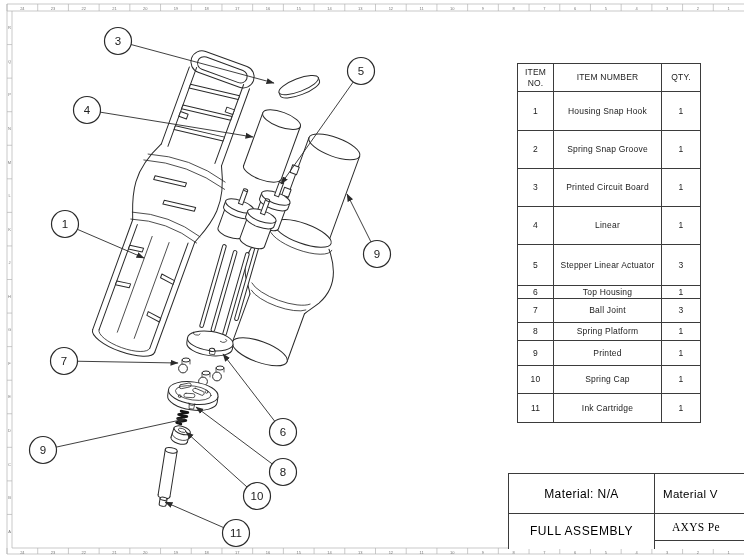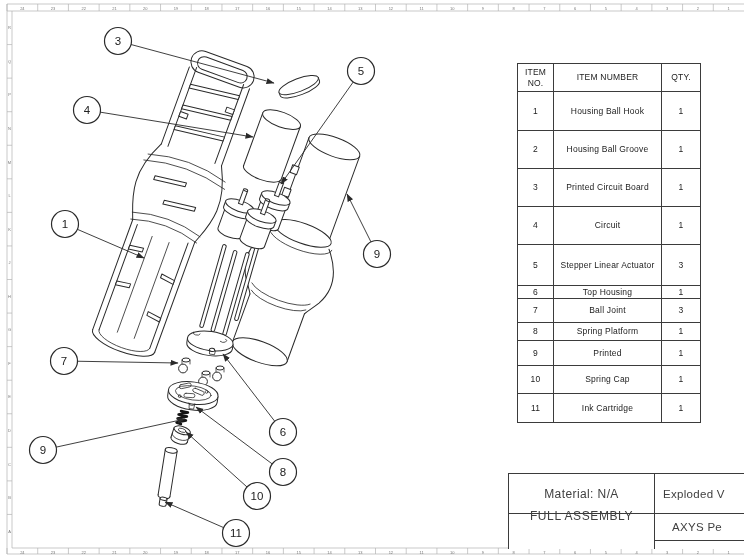--- a/index.html
+++ b/index.html
@@ -14,33 +14,33 @@
   .balloon-text{font:11.5px "Liberation Sans",sans-serif;fill:#222;text-anchor:middle;}
   .coil{fill:none;stroke:#151515;stroke-width:2.4;stroke-linecap:round;stroke-linejoin:round;}
   .tick{stroke:#b3b3b3;stroke-width:0.7;}
   .zone{font:4px "Liberation Sans",sans-serif;fill:#787878;text-anchor:middle;}
   
   .bom{position:absolute;left:517px;top:63px;border-collapse:collapse;background:#fff;table-layout:fixed;border-radius:13px;}
   .bom th,.bom td{border:1px solid #3b3b3b;font:8.5px "Liberation Sans",sans-serif;font-weight:normal;
     color:#222;text-align:center;vertical-align:middle;padding:0 2px;letter-spacing:0.2px;line-height:1.25;}
   
   .titleblock{position:absolute;left:508px;top:473px;width:236px;height:75px;
-    border-top:1px solid #3b3b3b;border-left:1px solid #3b3b3b;background:#fff;color:#404040;}
+    border-top:1px solid #3b3b3b;border-left:1px solid #3b3b3b;background:#fff;color:#000000;}
   .tb-line{position:absolute;background:#3b3b3b;}
   .tb-v{left:145px;top:0;width:1px;height:75px;}
   .tb-h1{left:0;top:39px;width:236px;height:1px;}
   .tb-h2{left:146px;top:66px;width:90px;height:1px;}
   .tb-material{position:absolute;left:0;top:0;width:145px;height:39px;display:flex;
     align-items:center;justify-content:center;font-size:12px;letter-spacing:0.4px;}
-  .tb-assembly{position:absolute;left:0;top:24px;width:145px;height:36px;display:flex;
+  .tb-assembly{position:absolute;left:0;top:39px;width:145px;height:36px;display:flex;
     align-items:center;justify-content:center;font-size:12px;letter-spacing:0.6px;}
   .tb-title{position:absolute;left:154px;top:0;width:82px;height:39px;display:flex;
     align-items:center;font-size:11.5px;letter-spacing:0.3px;white-space:nowrap;overflow:hidden;}
   .tb-project{position:absolute;left:163px;top:40px;width:73px;height:26px;display:flex;
-    align-items:center;font-size:11.5px;letter-spacing:0.3px;white-space:nowrap;overflow:hidden;}
+    align-items:center;font-size:11.5px;letter-spacing:0.3px;white-space:nowrap;overflow:hidden;font-family:Liberation Serif, serif;}
 </style>
 </head>
 <body>
 
 <div class="sheet">
 
 <svg id="sheet-svg" width="744" height="558" viewBox="0 0 744 558">
   <defs>
     <marker id="arrow" markerWidth="9" markerHeight="8" refX="7.5" refY="4" orient="auto" markerUnits="userSpaceOnUse">
       <path d="M0,1 L8,4 L0,7 Z" fill="#2a2a2a"></path>
@@ -393,36 +393,36 @@
         <col style="width:39px">
       </colgroup>
   <tbody>
         <tr style="height:28px">
     <th>ITEM NO.</th>
     <th>ITEM NUMBER</th>
     <th>QTY.</th>
   </tr>
   <tr style="height:39px">
     <td>1</td>
-    <td>Housing Ball Hook</td>
+    <td>Housing Snap Hook</td>
     <td>1</td>
   </tr>
   <tr style="height:38px">
     <td>2</td>
-    <td>Housing Ball Groove</td>
+    <td>Spring Snap Groove</td>
     <td>1</td>
   </tr>
   <tr style="height:38px">
     <td>3</td>
     <td>Printed Circuit Board</td>
     <td>1</td>
   </tr>
   <tr style="height:38px">
     <td>4</td>
-    <td>Circuit</td>
+    <td>Linear</td>
     <td>1</td>
   </tr>
   <tr style="height:41px">
     <td>5</td>
     <td>Stepper Linear Actuator</td>
     <td>3</td>
   </tr>
   <tr style="height:13px">
     <td>6</td>
     <td>Top Housing</td>
@@ -456,17 +456,17 @@
 </tbody>
     </table>
 
 
 <div class="titleblock">
   <div class="tb-line tb-v"></div>
   <div class="tb-line tb-h1"></div>
   <div class="tb-line tb-h2"></div>
   <div class="tb-material">Material: N/A</div>
   <div class="tb-assembly">FULL ASSEMBLY</div>
-  <div class="tb-title">Exploded V</div>
+  <div class="tb-title">Material V</div>
   <div class="tb-project">AXYS Pe</div>
 </div>
 
 </div>
 
 </body></html>

